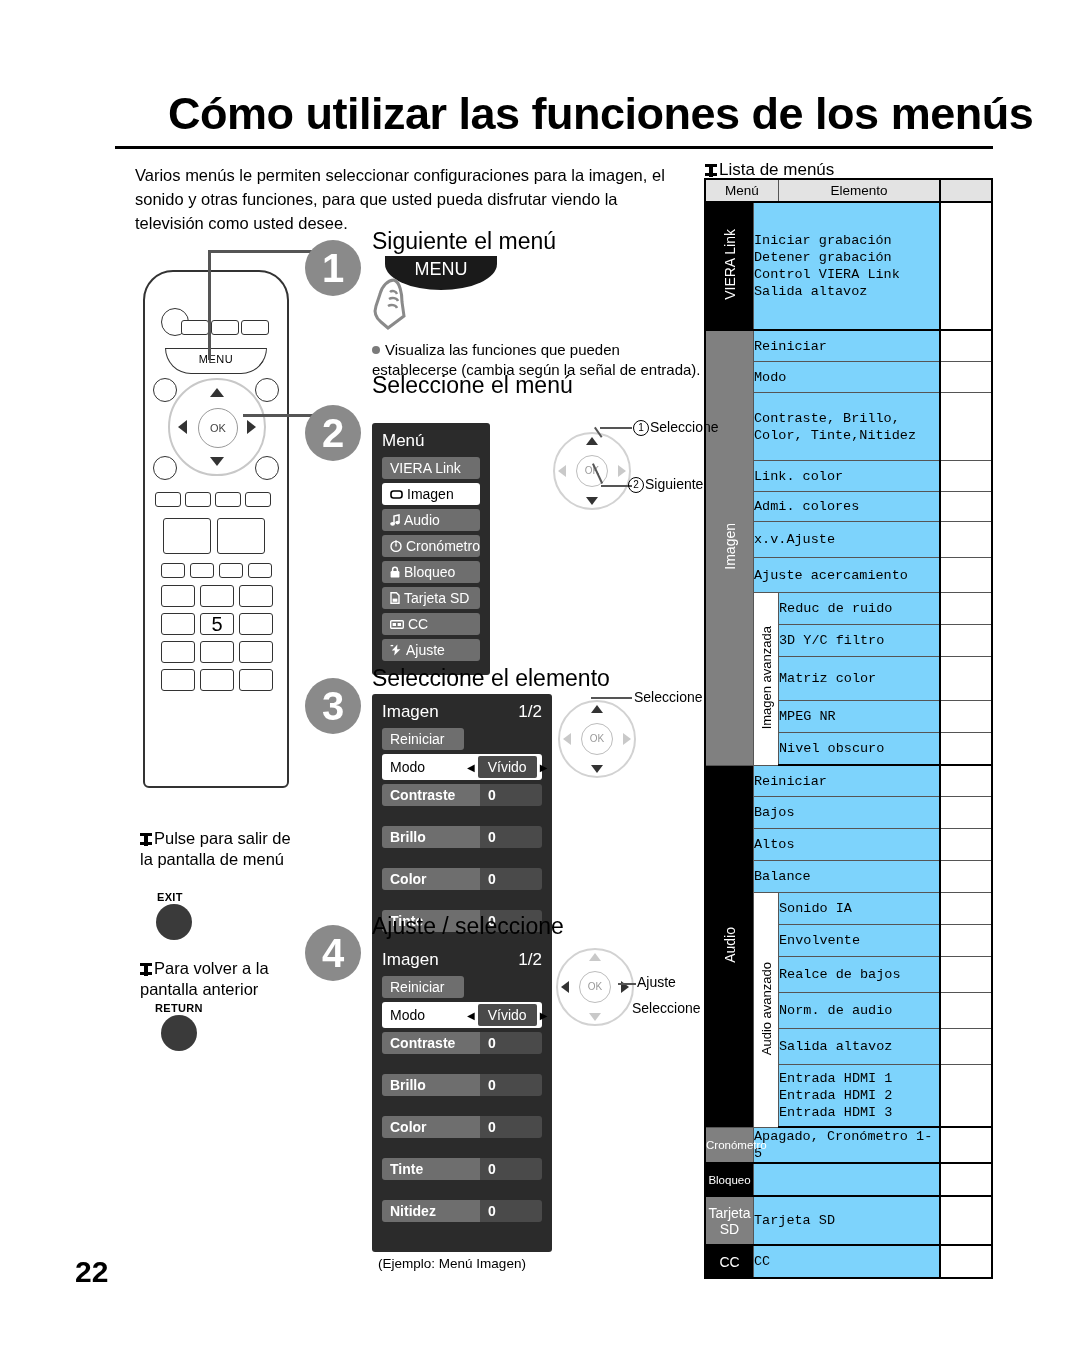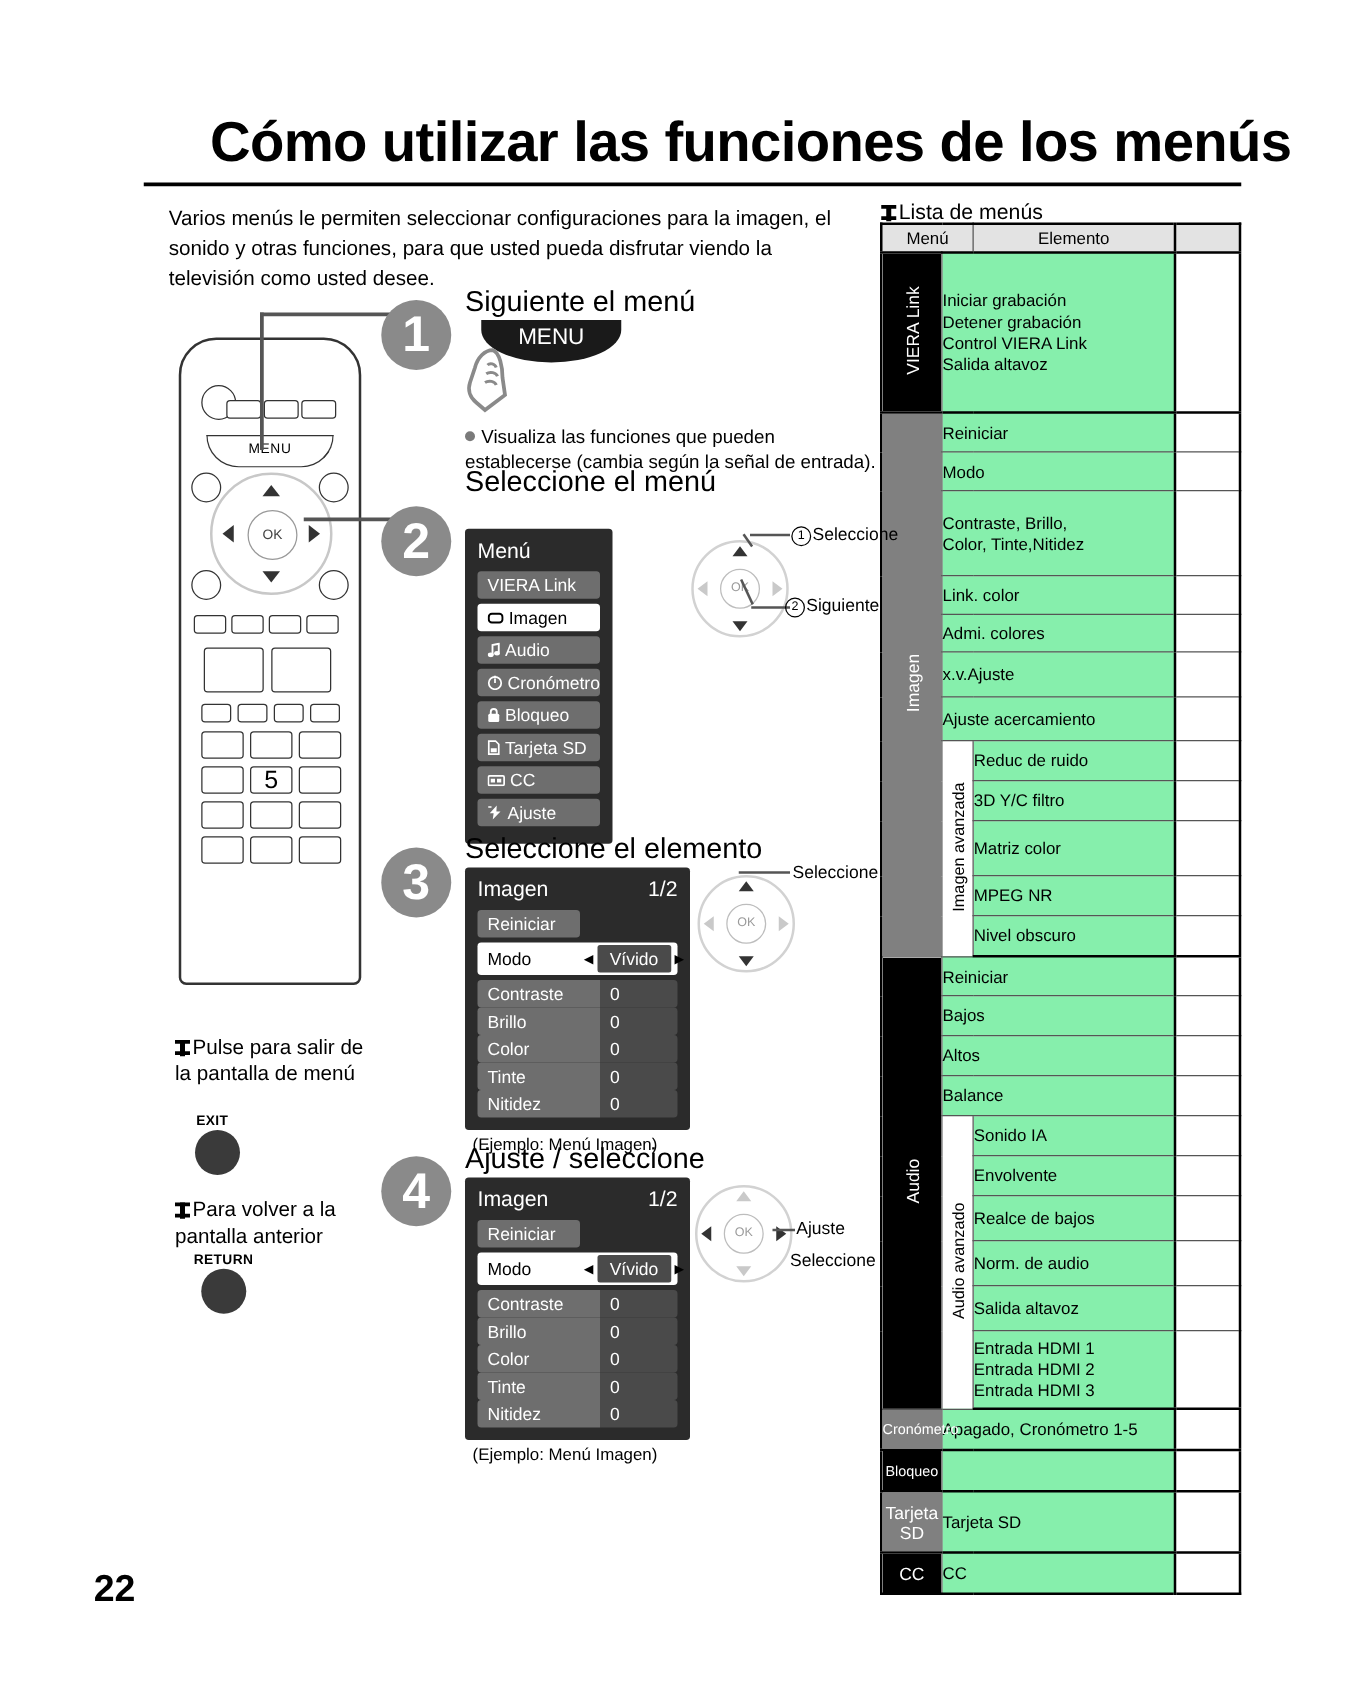--- a/index.html
+++ b/index.html
@@ -33,21 +33,21 @@
   .hdr{background:#e3e3e3;text-align:center;font-weight:400;font-size:13.5px;
        height:21px;border-bottom:2px solid #000!important;}
   .cat{width:47px;min-width:47px;max-width:47px;text-align:center;color:#fff;
        position:relative;padding:0;}
   .cat.blk{background:#000;} .cat.gry{background:#808080;}
   .vert{writing-mode:vertical-rl;transform:rotate(180deg);
         white-space:nowrap;display:inline-block;font-size:14px;line-height:1;}
   .sub{width:24px;min-width:24px;max-width:24px;text-align:center;
        background:#fff;color:#000;}
   .sub .vert{font-size:13px;}
-  .item{padding:3px 0 3px 6px;line-height:17px;background:#86efac;}
+  .item{padding:3px 0 3px 6px;line-height:17px;background:#7dd3fc;font-family:Liberation Mono, monospace;}
   .pgcol{width:50px;background:#fff;border-left:2px solid #000!important;}
   .hdr.pgcol{background:#e3e3e3;}
   .thickb{border-bottom:2px solid #000!important;}
   .smallcat{font-size:11.5px;line-height:13px;}
   .cat-h{font-size:14px;line-height:16px;}
 
   
   .step-circle{width:56px;height:56px;border-radius:50%;background:#8a8a8a;
       color:#fff;font-size:40px;font-weight:700;text-align:center;
       line-height:56px;}
@@ -91,21 +91,21 @@
   .bdot{display:inline-block;width:8px;height:8px;border-radius:50%;
         background:#7a7a7a;vertical-align:1px;margin-right:5px;}
 
   
   .tvpanel{background:#2b2b2b;border-radius:3px;padding:8px 10px 10px;}
   .tv-hdr{color:#fff;font-size:17px;display:flex;justify-content:space-between;
       margin-bottom:6px;}
   .tv-row{background:#6e6e6e;color:#fff;font-size:14px;border-radius:3px;
       padding:3px 8px;margin-bottom:4px;}
   .tv-row.sel{background:#fff;color:#000;}
-  .tv-split{display:flex;margin-bottom:0;align-items:center;}
+  .tv-split{display:flex;margin-bottom:20px;align-items:center;font-weight:bold;}
   .tv-split .lbl{background:#6e6e6e;color:#fff;font-size:14px;border-radius:3px 0 0 3px;
       padding:3px 8px;flex:0 0 82px;}
   .tv-split .val{background:#4a4a4a;color:#fff;font-size:14px;border-radius:0 3px 3px 0;
       padding:3px 8px;flex:1;}
   .modrow{display:flex;background:#fff;border-radius:3px;margin-bottom:4px;
       align-items:center;}
   .modrow .lbl{color:#000;font-size:14px;padding:3px 8px;flex:0 0 66px;}
   .modrow .caret{color:#000;font-size:10px;padding:0 3px;}
   .modrow .val{background:#4a4a4a;color:#fff;font-size:14px;padding:3px 10px;
       border-radius:2px;flex:1;text-align:center;margin:2px 0;}

